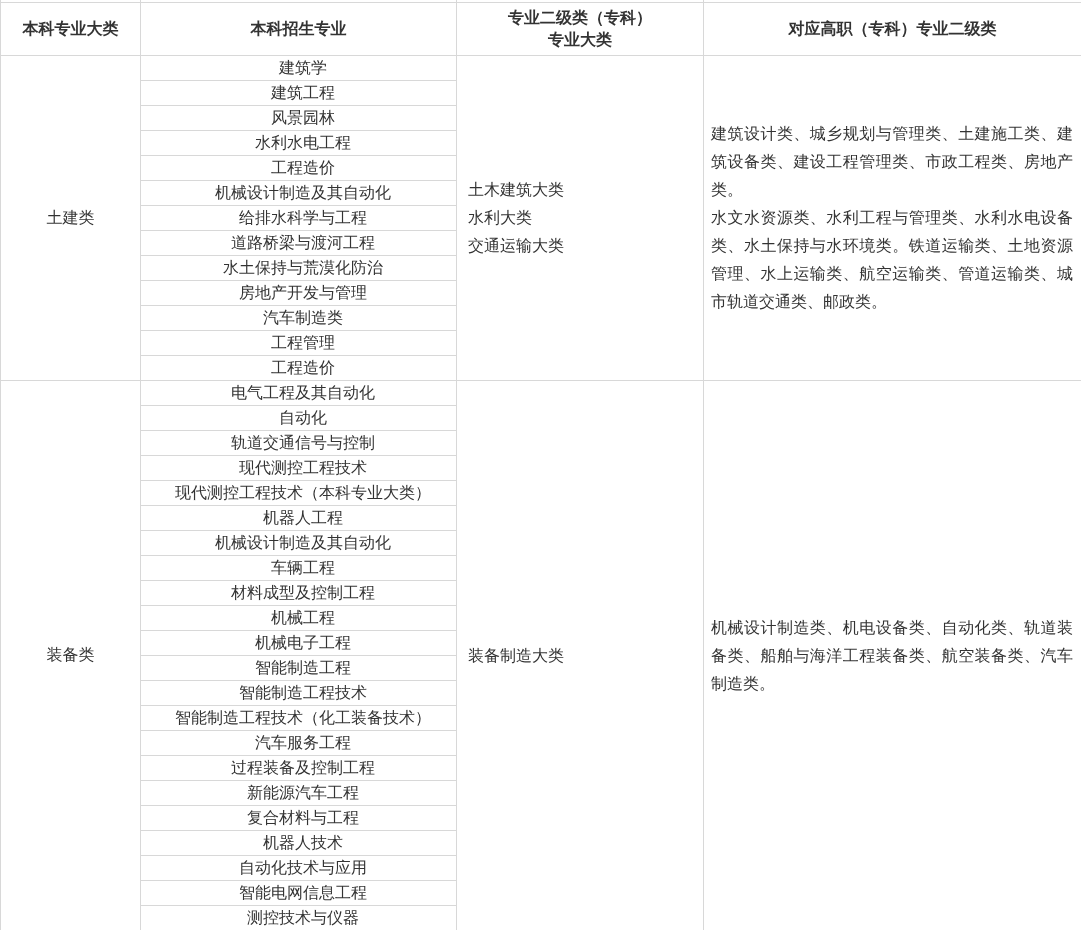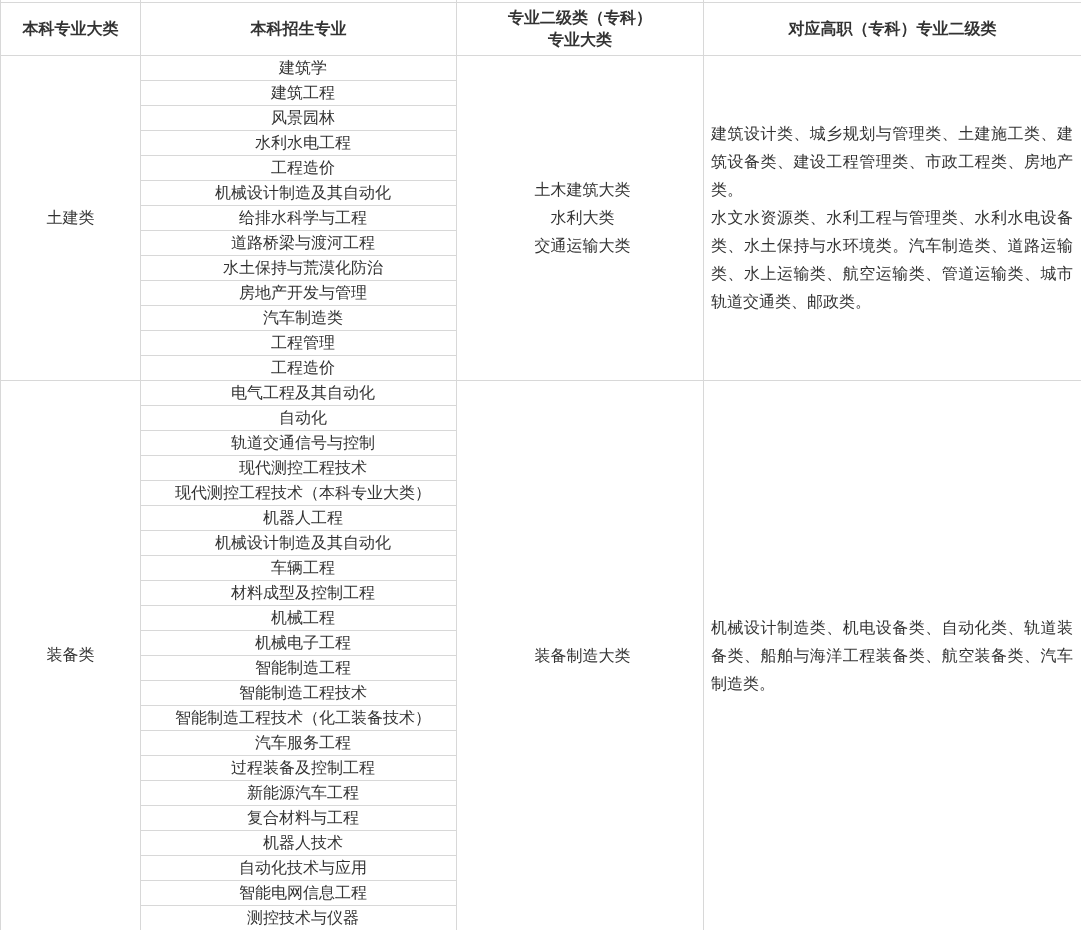--- a/index.html
+++ b/index.html
@@ -40,21 +40,21 @@
   td.major {
     height: 24px;
     padding: 0 0 0 9px;
     text-align: center;
     vertical-align: middle;
     white-space: nowrap;
   }
   td.voc {
     vertical-align: middle;
     padding: 0 6px 0 11px;
-    text-align: center;
+    text-align: left;
   }
   td.voc .voc-line { line-height: 28px; }
   td.sec {
     vertical-align: middle;
     padding: 0 8px 0 7px;
     text-align: justify;
     margin-left: 28px;
   }
   td.sec .sec-para { line-height: 28px; text-justify: inter-ideograph; }
 </style>
@@ -90,21 +90,21 @@
   <tr>
     <td class="cat" rowspan="13">土建类</td>
     <td class="major">建筑学</td>
     <td class="voc" rowspan="13">
       <div class="voc-line">土木建筑大类</div>
       <div class="voc-line">水利大类</div>
       <div class="voc-line">交通运输大类</div>
     </td>
     <td class="sec" rowspan="13">
       <div class="sec-para">建筑设计类、城乡规划与管理类、土建施工类、建筑设备类、建设工程管理类、市政工程类、房地产类。</div>
-      <div class="sec-para">水文水资源类、水利工程与管理类、水利水电设备类、水土保持与水环境类。汽车制造类、道路运输类、水上运输类、航空运输类、管道运输类、城市轨道交通类、邮政类。</div>
+      <div class="sec-para">水文水资源类、水利工程与管理类、水利水电设备类、水土保持与水环境类。铁道运输类、土地资源管理、水上运输类、航空运输类、管道运输类、城市轨道交通类、邮政类。</div>
     </td>
   </tr>
   <tr>
         <td class="major">建筑工程</td>
       </tr>
   <tr>
         <td class="major">风景园林</td>
       </tr>
   <tr>
         <td class="major">水利水电工程</td>

